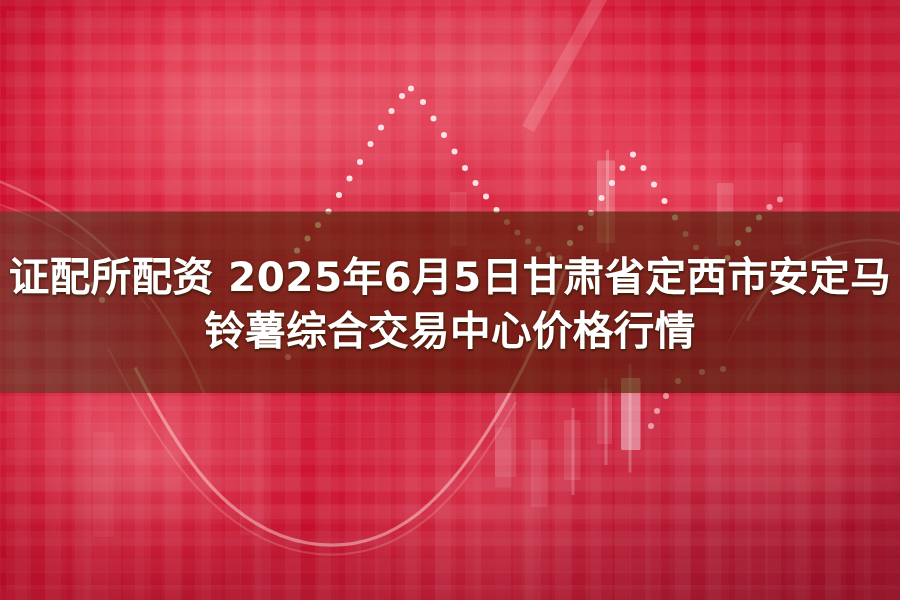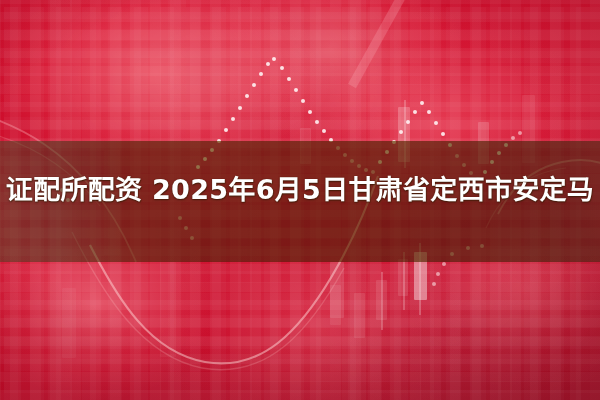--- a/index.html
+++ b/index.html
@@ -156,21 +156,21 @@
         rgba(146,124,80,0.30) 100%);
     mix-blend-mode: screen;
     opacity: 0.55;
   }
 
   
   .headline {
     position: absolute;
     left: 0;
     width: 600px;
-    top: 129px;
+    top: 143px;
     height: 121px;
     display: flex;
     flex-direction: column;
     align-items: center;
     justify-content: center;
     gap: 6px;
     z-index: 40;
   }
   .headline-line {
     color: #ffffff;
@@ -294,15 +294,16 @@
   <div class="dot dim" style="left:60px;  top:188px;"></div>
   <div class="dot dim" style="left:66px;  top:198px;"></div>
 
   <div class="bg-vignette"></div>
 
   <div class="title-band"></div>
   <div class="title-band-tint"></div>
 
   <div class="headline">
     <div class="headline-line">证配所配资 2025年6月5日甘肃省定西市安定马</div>
+    <div class="headline-line">铃薯综合交易中心价格行情</div>
   </div>
 
 </div>
 
 </body></html>

